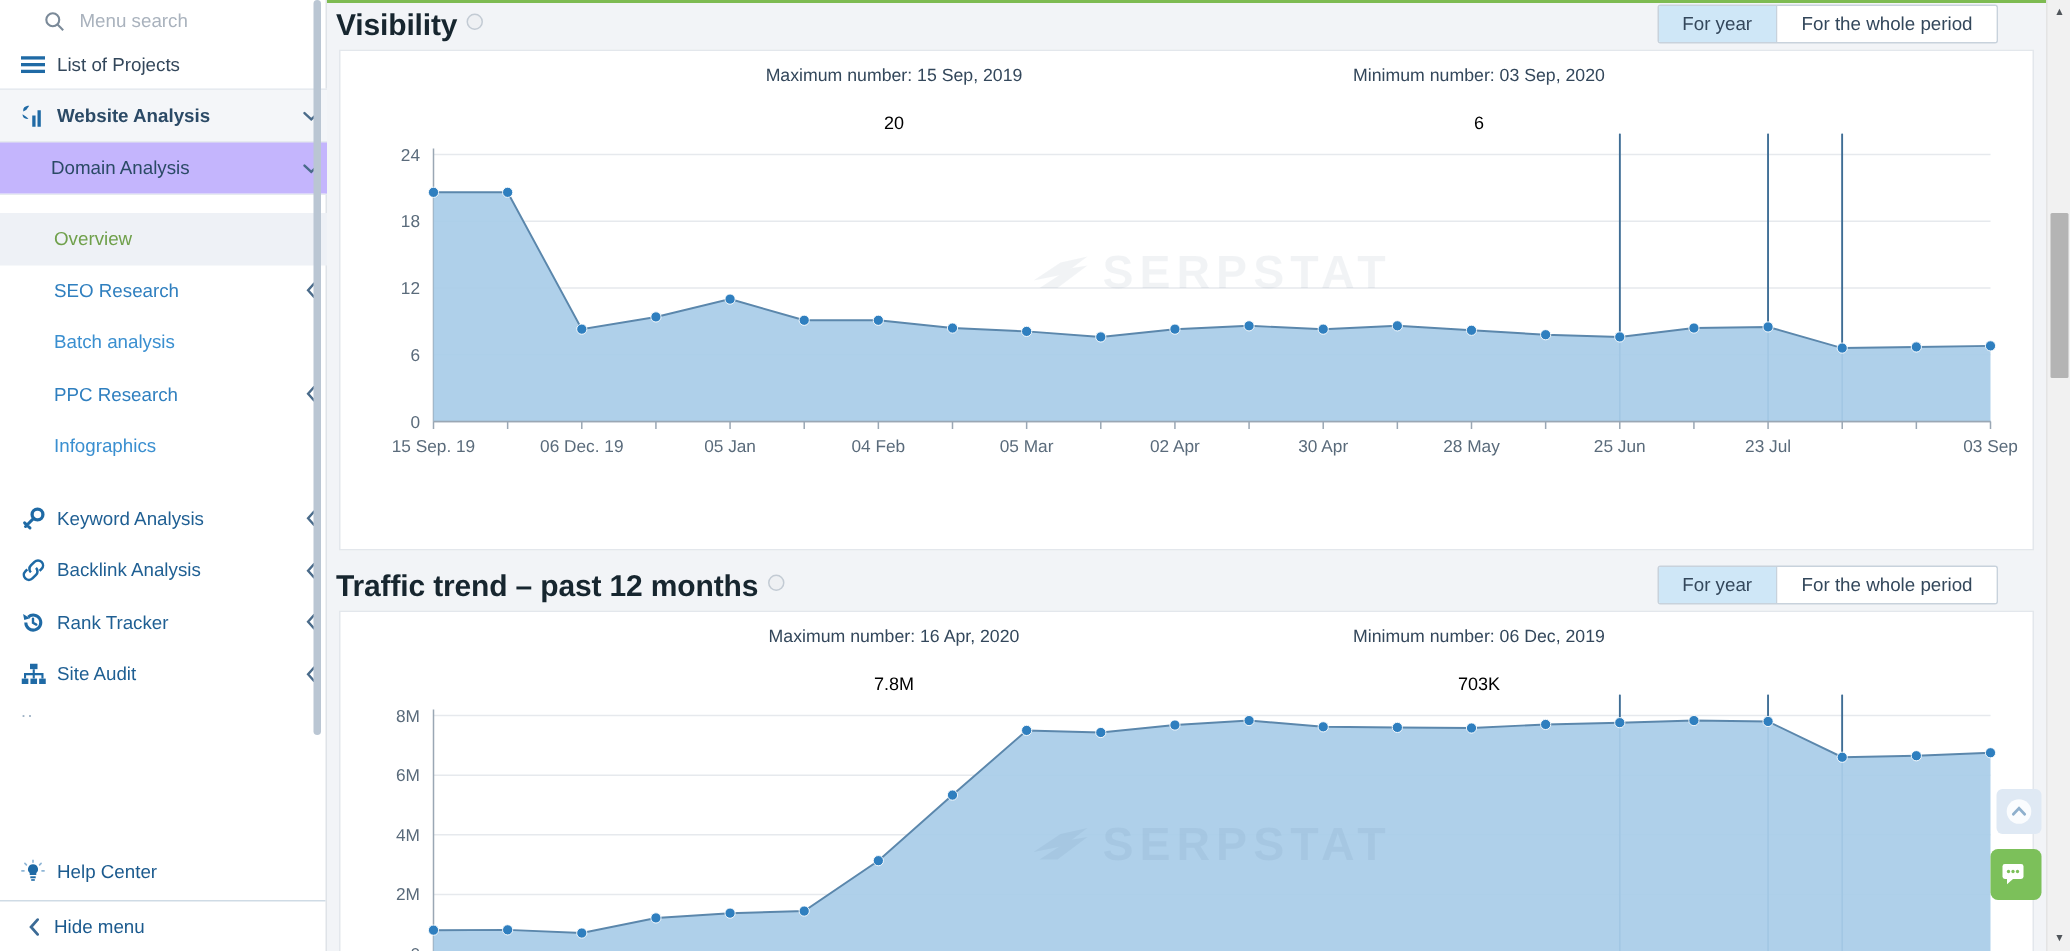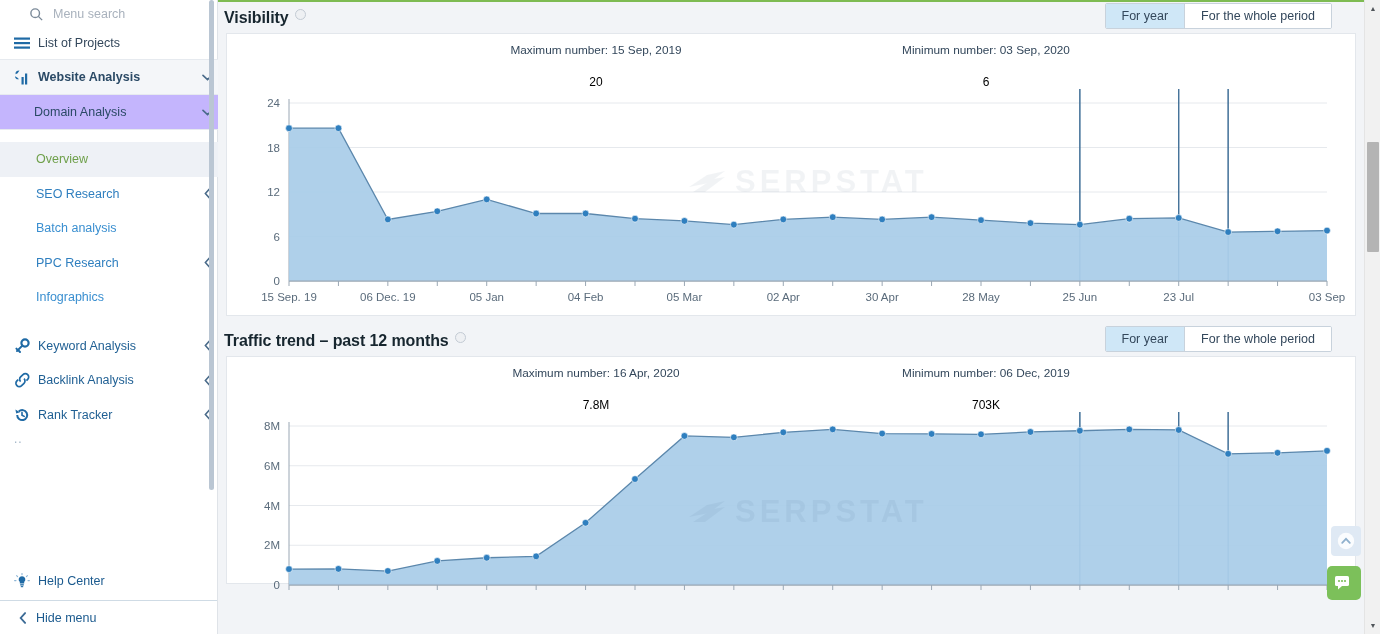--- a/index.html
+++ b/index.html
@@ -110,21 +110,21 @@
   }
 
   .panel { position: relative; width: 1146px; padding: 0 16px 0 6px; }
   .panel-head {
     position: relative;
     height: 31px;
     display: flex; align-items: center;
     padding-left: 0;
   }
   .panel-title {
-    font-size: 16px; font-weight: 700; color: #17262f;
+    font-size: 20px; font-weight: 700; color: #17262f;
     letter-spacing: -0.1px;
   }
   .info-dot {
     display: inline-block;
     width: 11px; height: 11px; border-radius: 50%;
     border: 1px solid #c3cbd4; background: #eef0f3;
     margin-left: 6px; position: relative; top: -3px;
   }
   .toggle {
     position: absolute; right: 16px; top: 1px;
@@ -142,21 +142,21 @@
   .toggle button.sel { background: #cfe7f7; }
   .toggle .tdiv { width: 1px; background: #c8d2dc; }
 
   .card {
     background: #ffffff;
     border: 1px solid #e3e7ec;
     position: relative;
     width: 1130px;
     margin-left: 2px;
   }
-  .card.c1 { height: 283px; }
+  .card.c1 { height: 334px; }
   .card.c2 { height: 228px; }
 
   .stats {
     display: flex; justify-content: center; gap: 110px;
     padding-top: 9px;
   }
   .stat { text-align: center; width: 280px; }
   .stat-label { font-size: 11.8px; color: #33475b; }
   .stat-value { font-size: 12px; color: #000000; margin-top: 18px; }
 
@@ -337,20 +337,37 @@
             </svg>
         </span>
         <span class="sb-label">Rank Tracker</span>
         <span class="sb-chev">
           <svg width="7" height="11" viewBox="0 0 7 11">
               <path d="M5.4 1 L1.4 5.5 L5.4 10" fill="none" stroke="#4a6b8a" stroke-width="1.6" stroke-linecap="round"></path>
             </svg>
         </span>
       </div>
 
+      <div class="sb-row sb-main">
+        <span class="sb-ico">
+          <svg width="17" height="15" viewBox="0 0 17 15">
+              <rect x="6" y="0.5" width="5" height="3.6" fill="#1f6aa5"></rect>
+              <rect x="0.5" y="10.4" width="4.4" height="3.6" fill="#1f6aa5"></rect>
+              <rect x="6.3" y="10.4" width="4.4" height="3.6" fill="#1f6aa5"></rect>
+              <rect x="12.1" y="10.4" width="4.4" height="3.6" fill="#1f6aa5"></rect>
+              <path d="M8.5 4.1 L8.5 7.4 M2.7 10.4 L2.7 7.4 L14.3 7.4 L14.3 10.4 M8.5 7.4 L8.5 10.4" fill="none" stroke="#1f6aa5" stroke-width="1.4"></path>
+            </svg>
+        </span>
+        <span class="sb-label">Site Audit</span>
+        <span class="sb-chev">
+          <svg width="7" height="11" viewBox="0 0 7 11">
+              <path d="M5.4 1 L1.4 5.5 L5.4 10" fill="none" stroke="#4a6b8a" stroke-width="1.6" stroke-linecap="round"></path>
+            </svg>
+        </span>
+      </div>
 
       <div class="sb-dots">..</div>
     </div>
 
     <div class="sb-row sb-help">
       <span class="sb-ico">
         <svg width="16" height="16" viewBox="0 0 16 16">
             <path d="M8 3.2 a3.3 3.3 0 0 1 2.2 5.8 l0 1.4 l-4.4 0 l0 -1.4 A3.3 3.3 0 0 1 8 3.2 Z" fill="#1f6aa5"></path>
             <rect x="6.2" y="11.2" width="3.6" height="1.3" fill="#1f6aa5"></rect>
             <rect x="6.8" y="13.1" width="2.4" height="1.1" fill="#1f6aa5"></rect>

